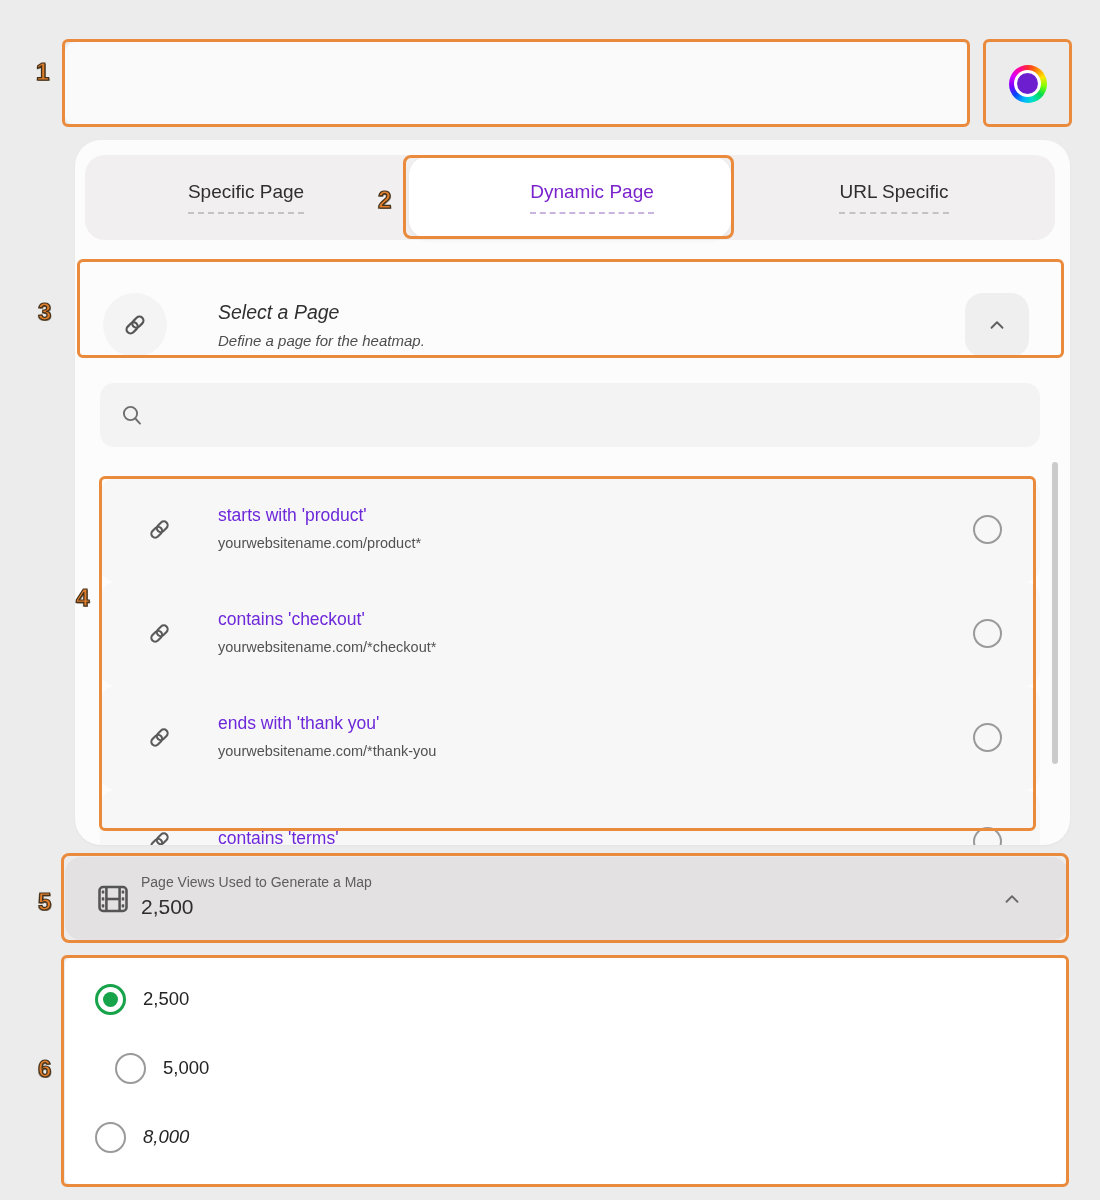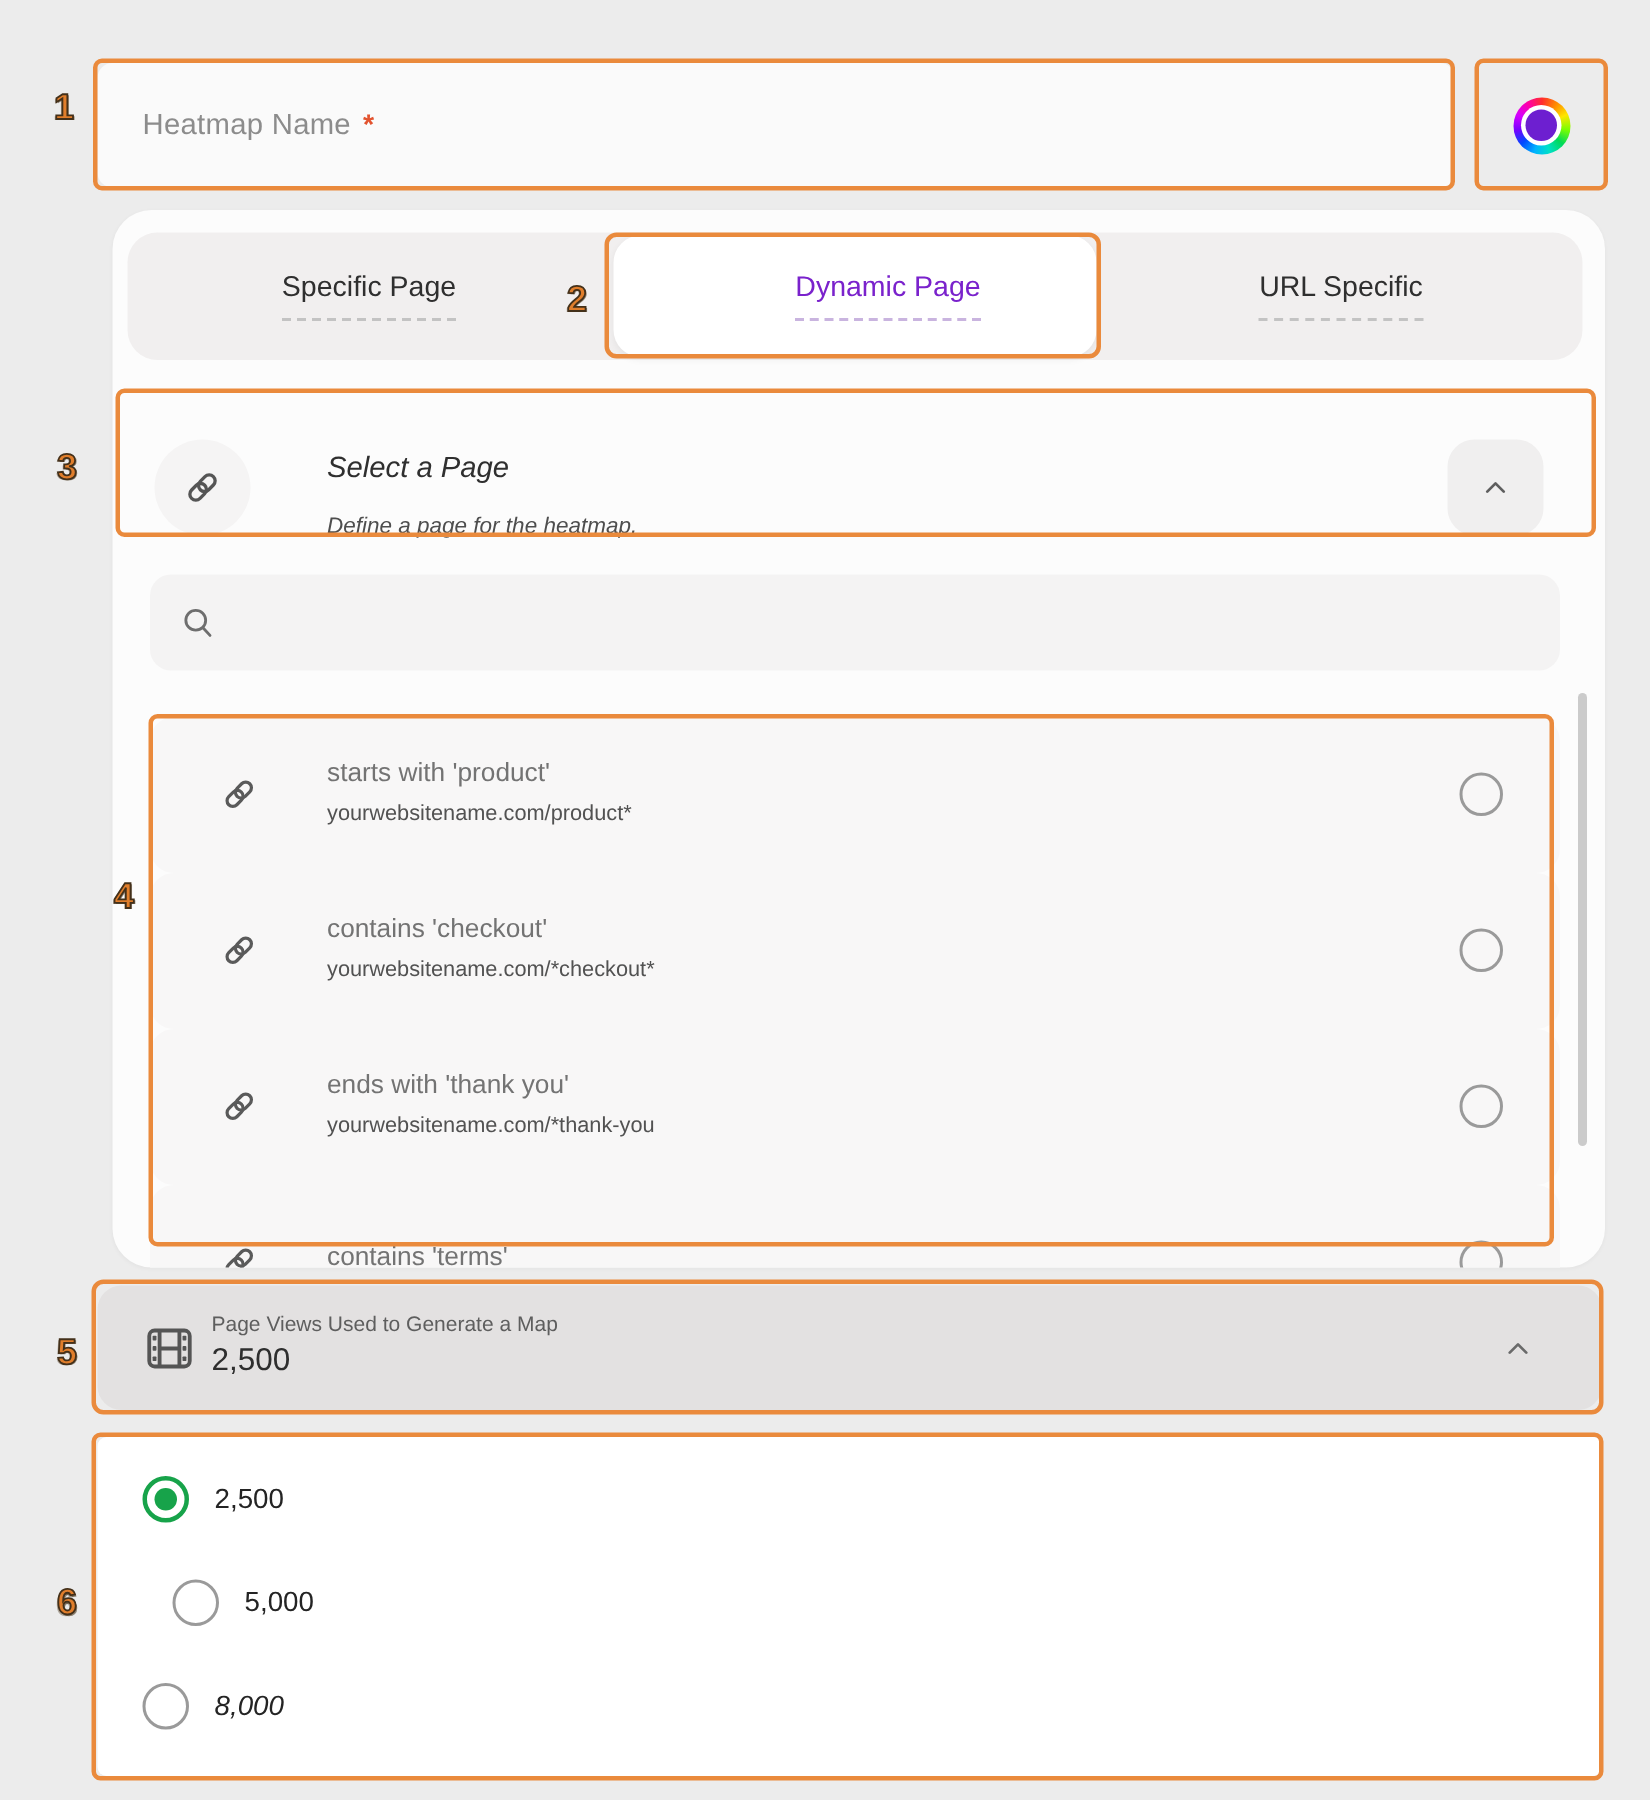--- a/index.html
+++ b/index.html
@@ -29,32 +29,32 @@
 
   .tabbar{left:10px;top:15px;width:970px;height:85px;background:#F1EFEF;border-radius:20px;display:flex;}
   .tab{flex:1;display:flex;align-items:center;justify-content:center;font-size:19px;color:#2F2F2F;cursor:pointer;}
   .tab .tab-label{padding-bottom:9px;border-bottom:2px dashed #C3C3C3;}
   .tab.active{background:#FFFFFF;border-radius:18px;margin:2px;box-shadow:0 2px 5px rgba(0,0,0,.05);}
   .tab.active .tab-label{color:#7A22CC;border-bottom-color:#C9B4DF;margin-left:44px;}
 
   .select-row{left:0;top:136px;width:995px;height:82px;font-style:italic;}
   .icon-circle{position:absolute;left:28px;top:17px;width:64px;height:64px;border-radius:50%;background:#F5F4F4;display:flex;align-items:center;justify-content:center;}
   .select-title{position:absolute;left:143px;top:25px;font-size:19.5px;color:#2F2F2F;}
-  .select-sub{position:absolute;left:143px;top:56px;font-size:15px;color:#4E4E4E;margin-top:10px;}
+  .select-sub{position:absolute;left:143px;top:56px;font-size:15px;color:#4E4E4E;}
   .chevron-btn{position:absolute;left:890px;top:17px;width:64px;height:64px;border-radius:18px;background:#F0EFEF;display:flex;align-items:center;justify-content:center;cursor:pointer;}
 
   .search-wrap{left:25px;top:243px;width:940px;height:64px;background:#F4F3F3;border-radius:14px;display:flex;align-items:center;padding:0 20px;box-sizing:border-box;gap:12px;}
   .search-input{border:none;background:transparent;outline:none;font-size:19px;color:#333;flex:1;}
   .search-input::placeholder{color:#9A9A9A;}
 
   .list{left:25px;top:338px;width:940px;}
   .page-item{position:relative;height:104px;background:#F8F7F7;border-radius:16px;cursor:pointer;}
   .page-item .item-link-icon{position:absolute;left:46px;top:50%;margin-top:-14px;}
   .item-texts{position:absolute;left:118px;top:50%;transform:translateY(-53%);}
-  .item-title{font-size:17.5px;color:#737373;line-height:23px;}
+  .item-title{font-size:17.5px;color:#6d28d9;line-height:23px;}
   .item-url{font-size:14.5px;color:#525252;line-height:21px;margin-top:6px;}
   .radio{width:29px;height:29px;border-radius:50%;border:2.5px solid #9A9A9A;box-sizing:border-box;background:transparent;}
   .page-item .radio{position:absolute;right:38px;top:50%;margin-top:-15px;}
 
   .scroll-thumb{left:977px;top:322px;width:6px;height:302px;background:#CBCBCB;border-radius:3px;}
 
   
   .graybar{left:65px;top:857px;width:1003px;height:83px;background:#E3E1E1;border-radius:16px;cursor:pointer;}
   .graybar .film{position:absolute;left:30px;top:24px;}
   .pv-label{position:absolute;left:76px;top:17px;font-size:14px;color:#5E5E5E;}
@@ -76,24 +76,20 @@
     text-shadow:1px 1px 0 rgba(62,42,14,.55), -1px 1px 0 rgba(62,42,14,.35);
     pointer-events:none;z-index:50;}
 </style>
 </head>
 <body>
 
 <div id="stage">
 
   <div class="abs name-input-wrap">
     <input class="name-input" type="text" style="">
-    <span class="name-label">
-      <span>Heatmap Name</span>
-      <span class="req">*</span>
-    </span>
   </div>
 
   <div class="abs color-btn">
     <span class="wheel">
       <span class="wheel-inner">
         <span class="wheel-core"></span>
       </span>
     </span>
   </div>
 

